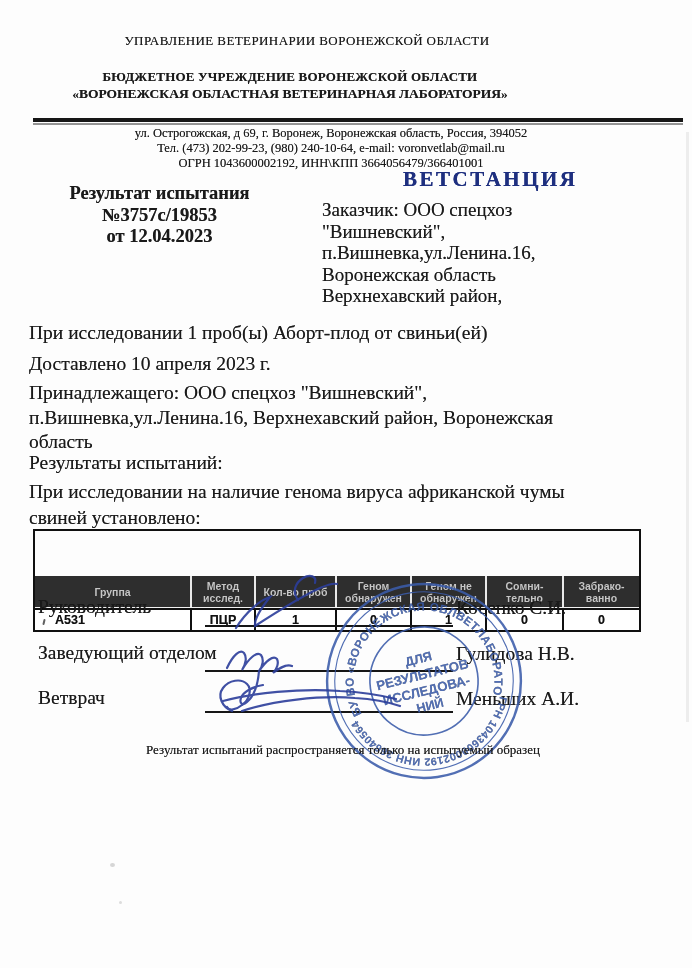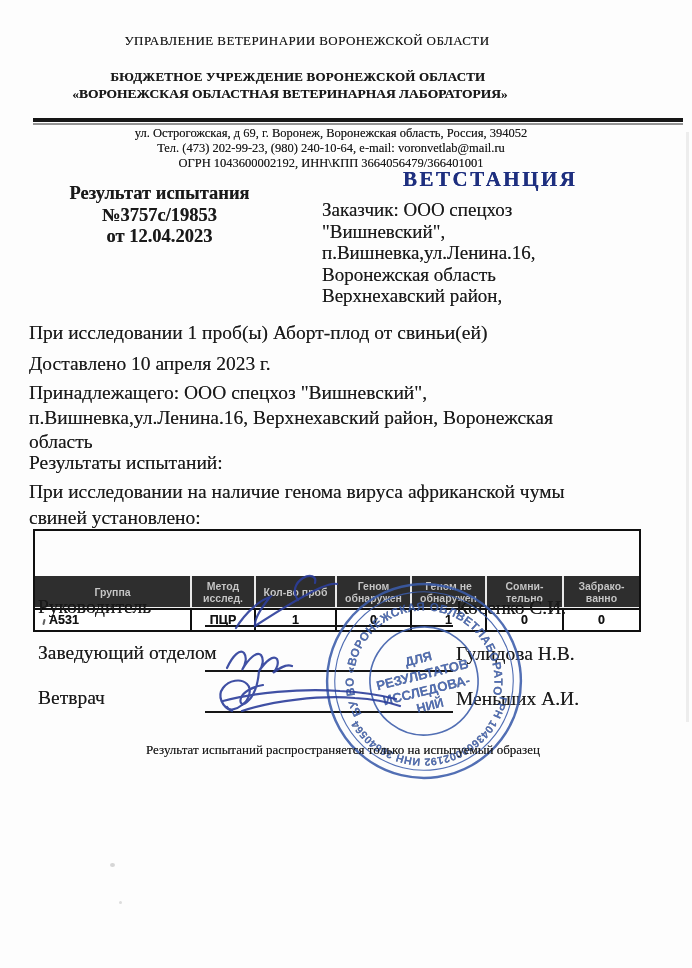--- a/index.html
+++ b/index.html
@@ -3,21 +3,21 @@
 <meta charset="utf-8">
 <style>
   html,body{margin:0;padding:0;background:#ffffff;}
   .page{
     position:relative;width:692px;height:968px;background:#fdfdfd;overflow:hidden;
     font-family:"Liberation Serif", serif;color:#1a1a1a;
   }
   .abs{position:absolute;}
   .doc{text-shadow:0 0 .5px rgba(0,0,0,.55);}
   .org1{position:absolute;left:0;top:33px;width:614px;text-align:center;font-size:13px;letter-spacing:.4px;}
-  .org2{position:absolute;left:0;top:69px;width:580px;text-align:center;font-size:13px;font-weight:bold;letter-spacing:.2px;padding-left:8px;}
+  .org2{position:absolute;left:0;top:69px;width:580px;text-align:center;font-size:13px;font-weight:bold;letter-spacing:.2px;}
   .org3{position:absolute;left:0;top:86px;width:580px;text-align:center;font-size:13.5px;font-weight:bold;}
   .rule{left:33px;top:118px;width:650px;height:4px;background:#161616;box-shadow:0 1.5px 0 #fff,0 2.5px 0 #2a2a2a;}
   .addr{position:absolute;left:0;width:608px;text-align:center;font-size:12.5px;padding-left:27px;}
   .addr1{top:126px;} .addr2{top:141px;} .addr3{top:156px;}
   .vetstation{left:403px;top:167px;font-size:21px;font-weight:bold;letter-spacing:2.5px;color:#1e2f7f;text-shadow:0 0 .6px #1e2f7f;}
   
   .result-title{left:52px;top:183px;width:215px;text-align:center;font-size:18.5px;font-weight:bold;line-height:21.5px;}
   .customer{left:322px;top:199px;width:300px;font-size:19px;line-height:21.5px;}
   
   .bodyline{position:absolute;left:29px;font-size:19.5px;}
@@ -32,21 +32,21 @@
     border-right:2px solid #e9e9e9;white-space:pre-line;line-height:12px;
     display:flex;align-items:flex-start;justify-content:center;flex-direction:column;
   }
   .rt-head .cell span{width:100%;text-align:center;display:block;}
   .rt-head .cell:last-child{border-right:none;}
   .rt-row{display:flex;background:#fff;border-top:2px solid #101010;}
   .rt-row .cell{
     font-size:12.5px;font-weight:bold;color:#111;text-align:center;
     padding:3px 2px;box-sizing:border-box;border-right:2px solid #101010;
   }
-  .rt-row .cell:first-child{text-align:left;padding-left:14px;}
+  .rt-row .cell:first-child{text-align:left;padding-left:20px;}
   .rt-row .cell:last-child{border-right:none;}
   .c0{width:157px;} .c1{width:64px;} .c2{width:81px;} .c3{width:75px;} .c4{width:75px;} .c5{width:77px;} .c6{width:75px;}
   
   .sig-role{position:absolute;left:38px;font-size:19.5px;}
   .sig-name{position:absolute;left:456px;font-size:19.5px;}
   .sig-line{position:absolute;left:205px;width:248px;height:2px;background:#161616;}
   .footer-note{left:0;top:742px;width:686px;text-align:center;font-size:13px;}
   
   .stamp-svg{left:322px;top:579px;transform:rotate(-8deg);opacity:.88;}
   .ink-svg{left:0;top:0;pointer-events:none;}

